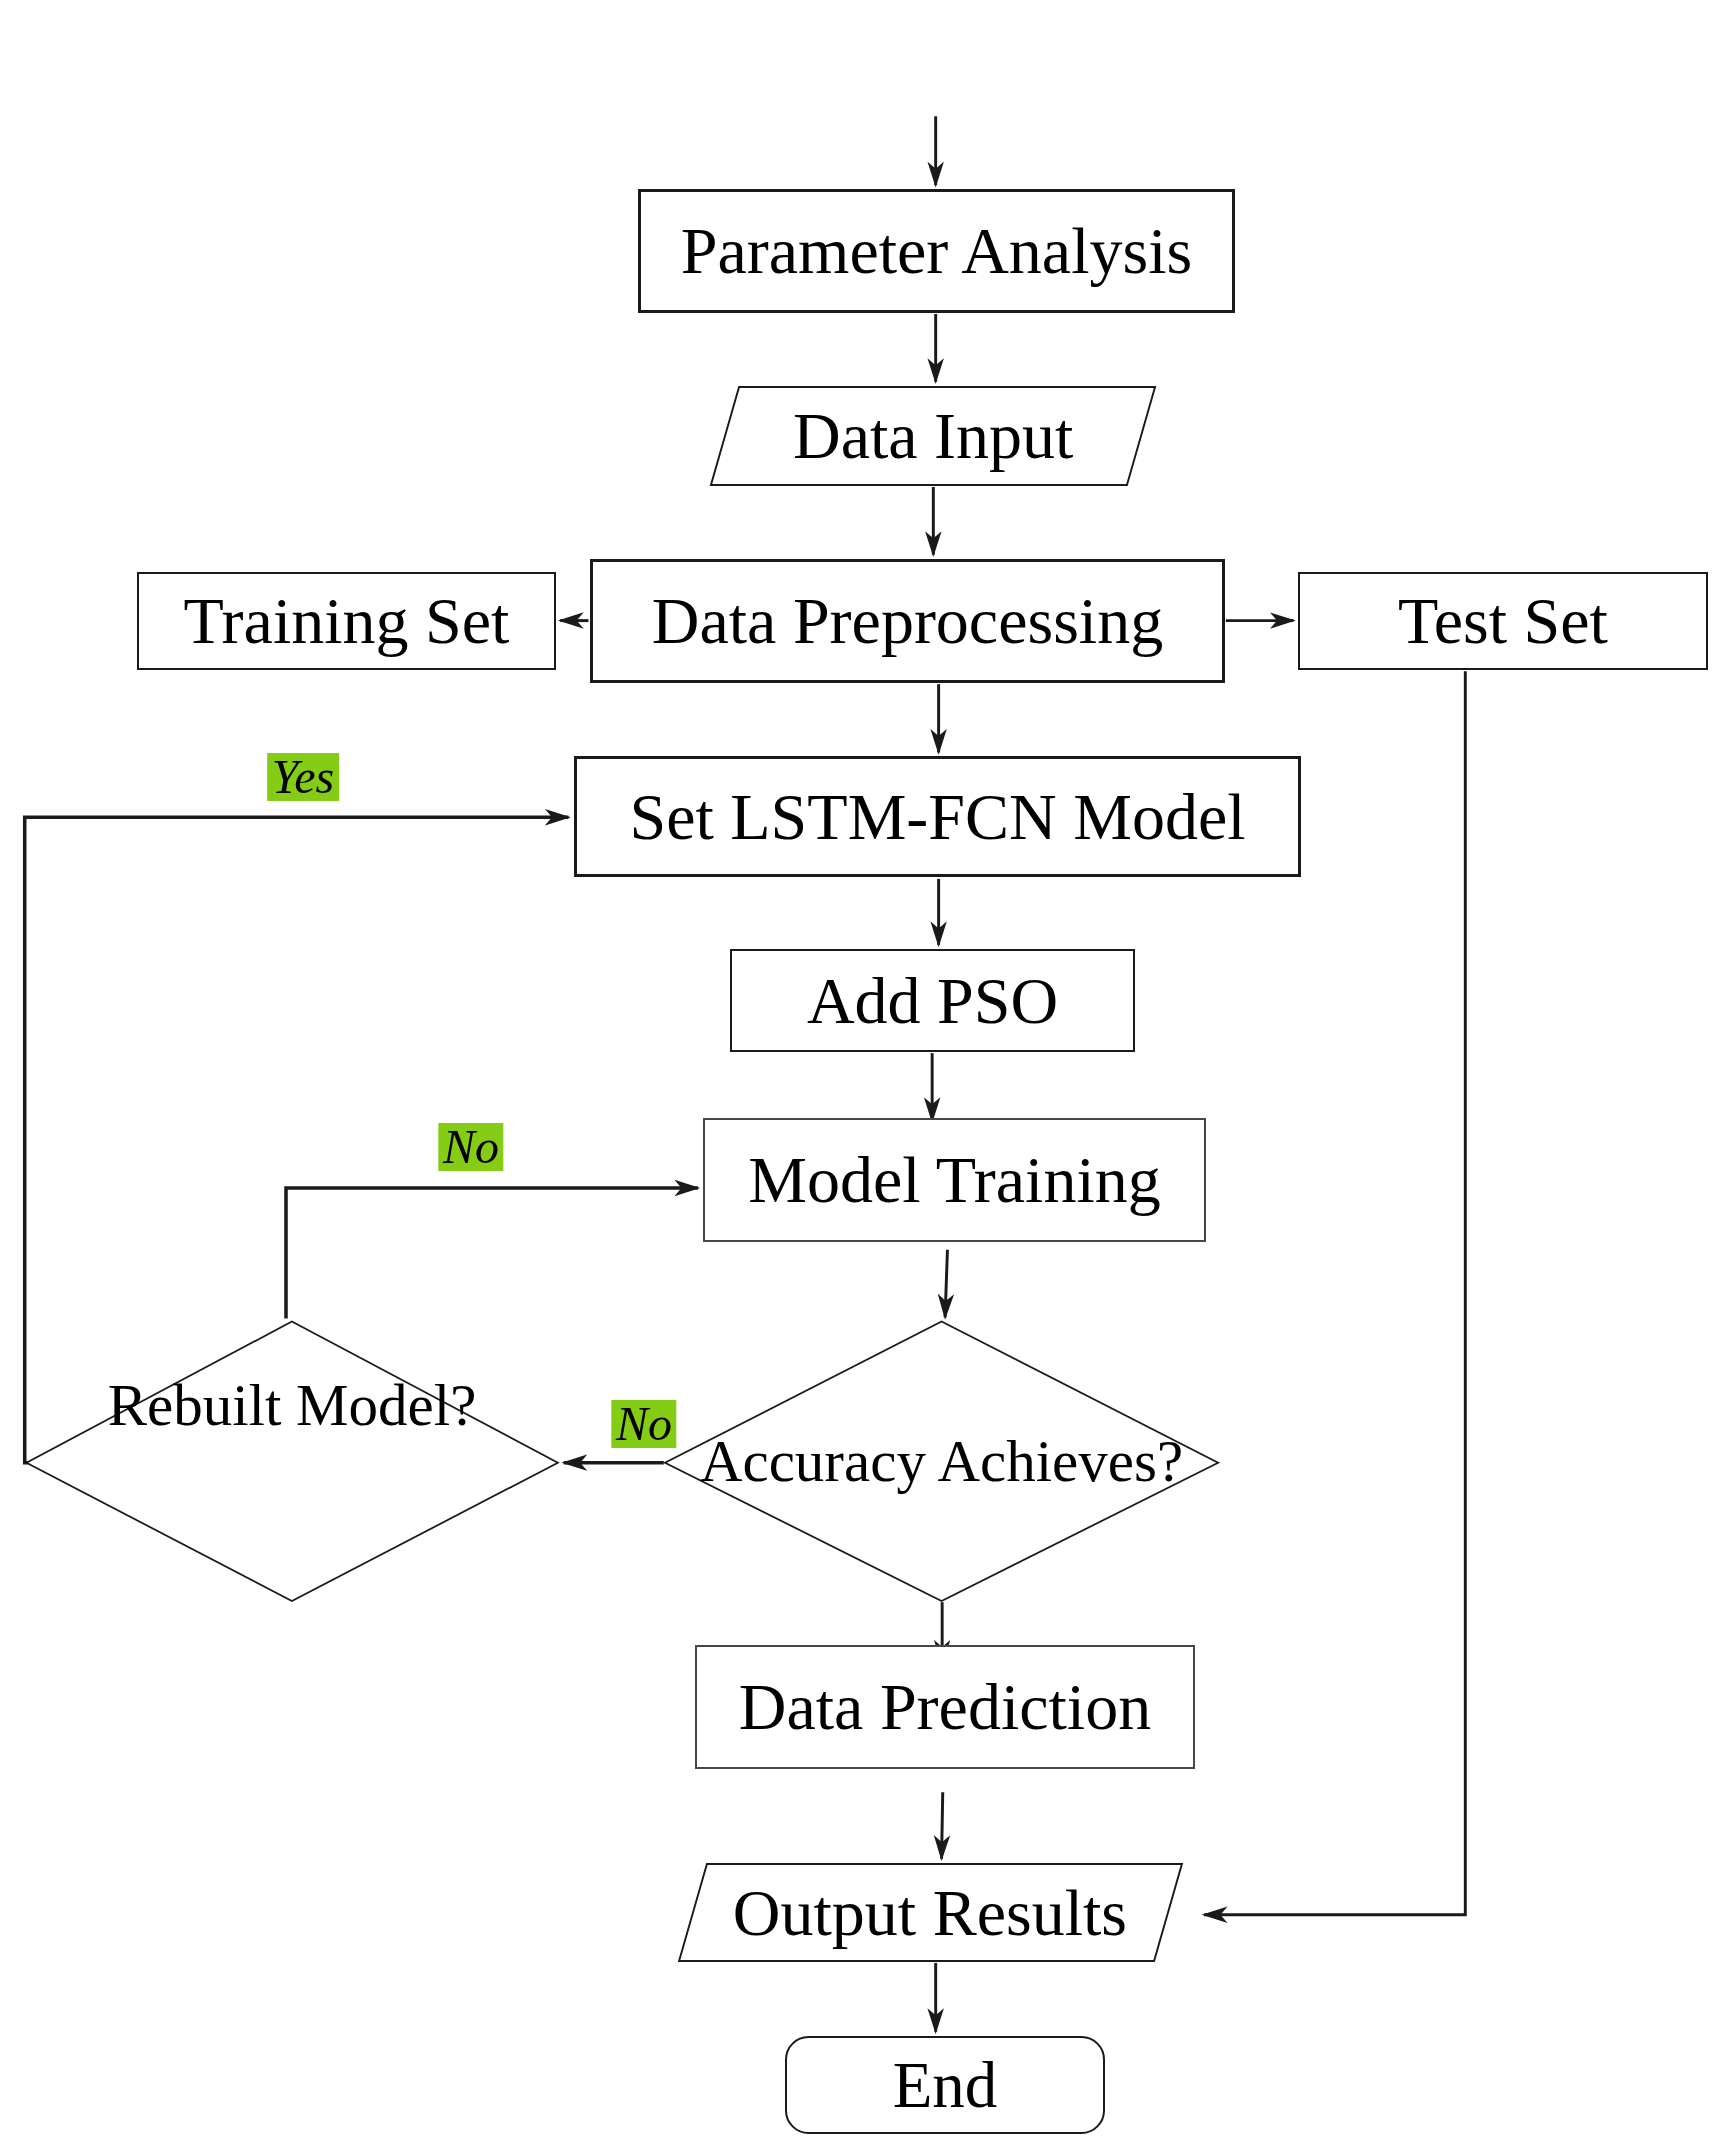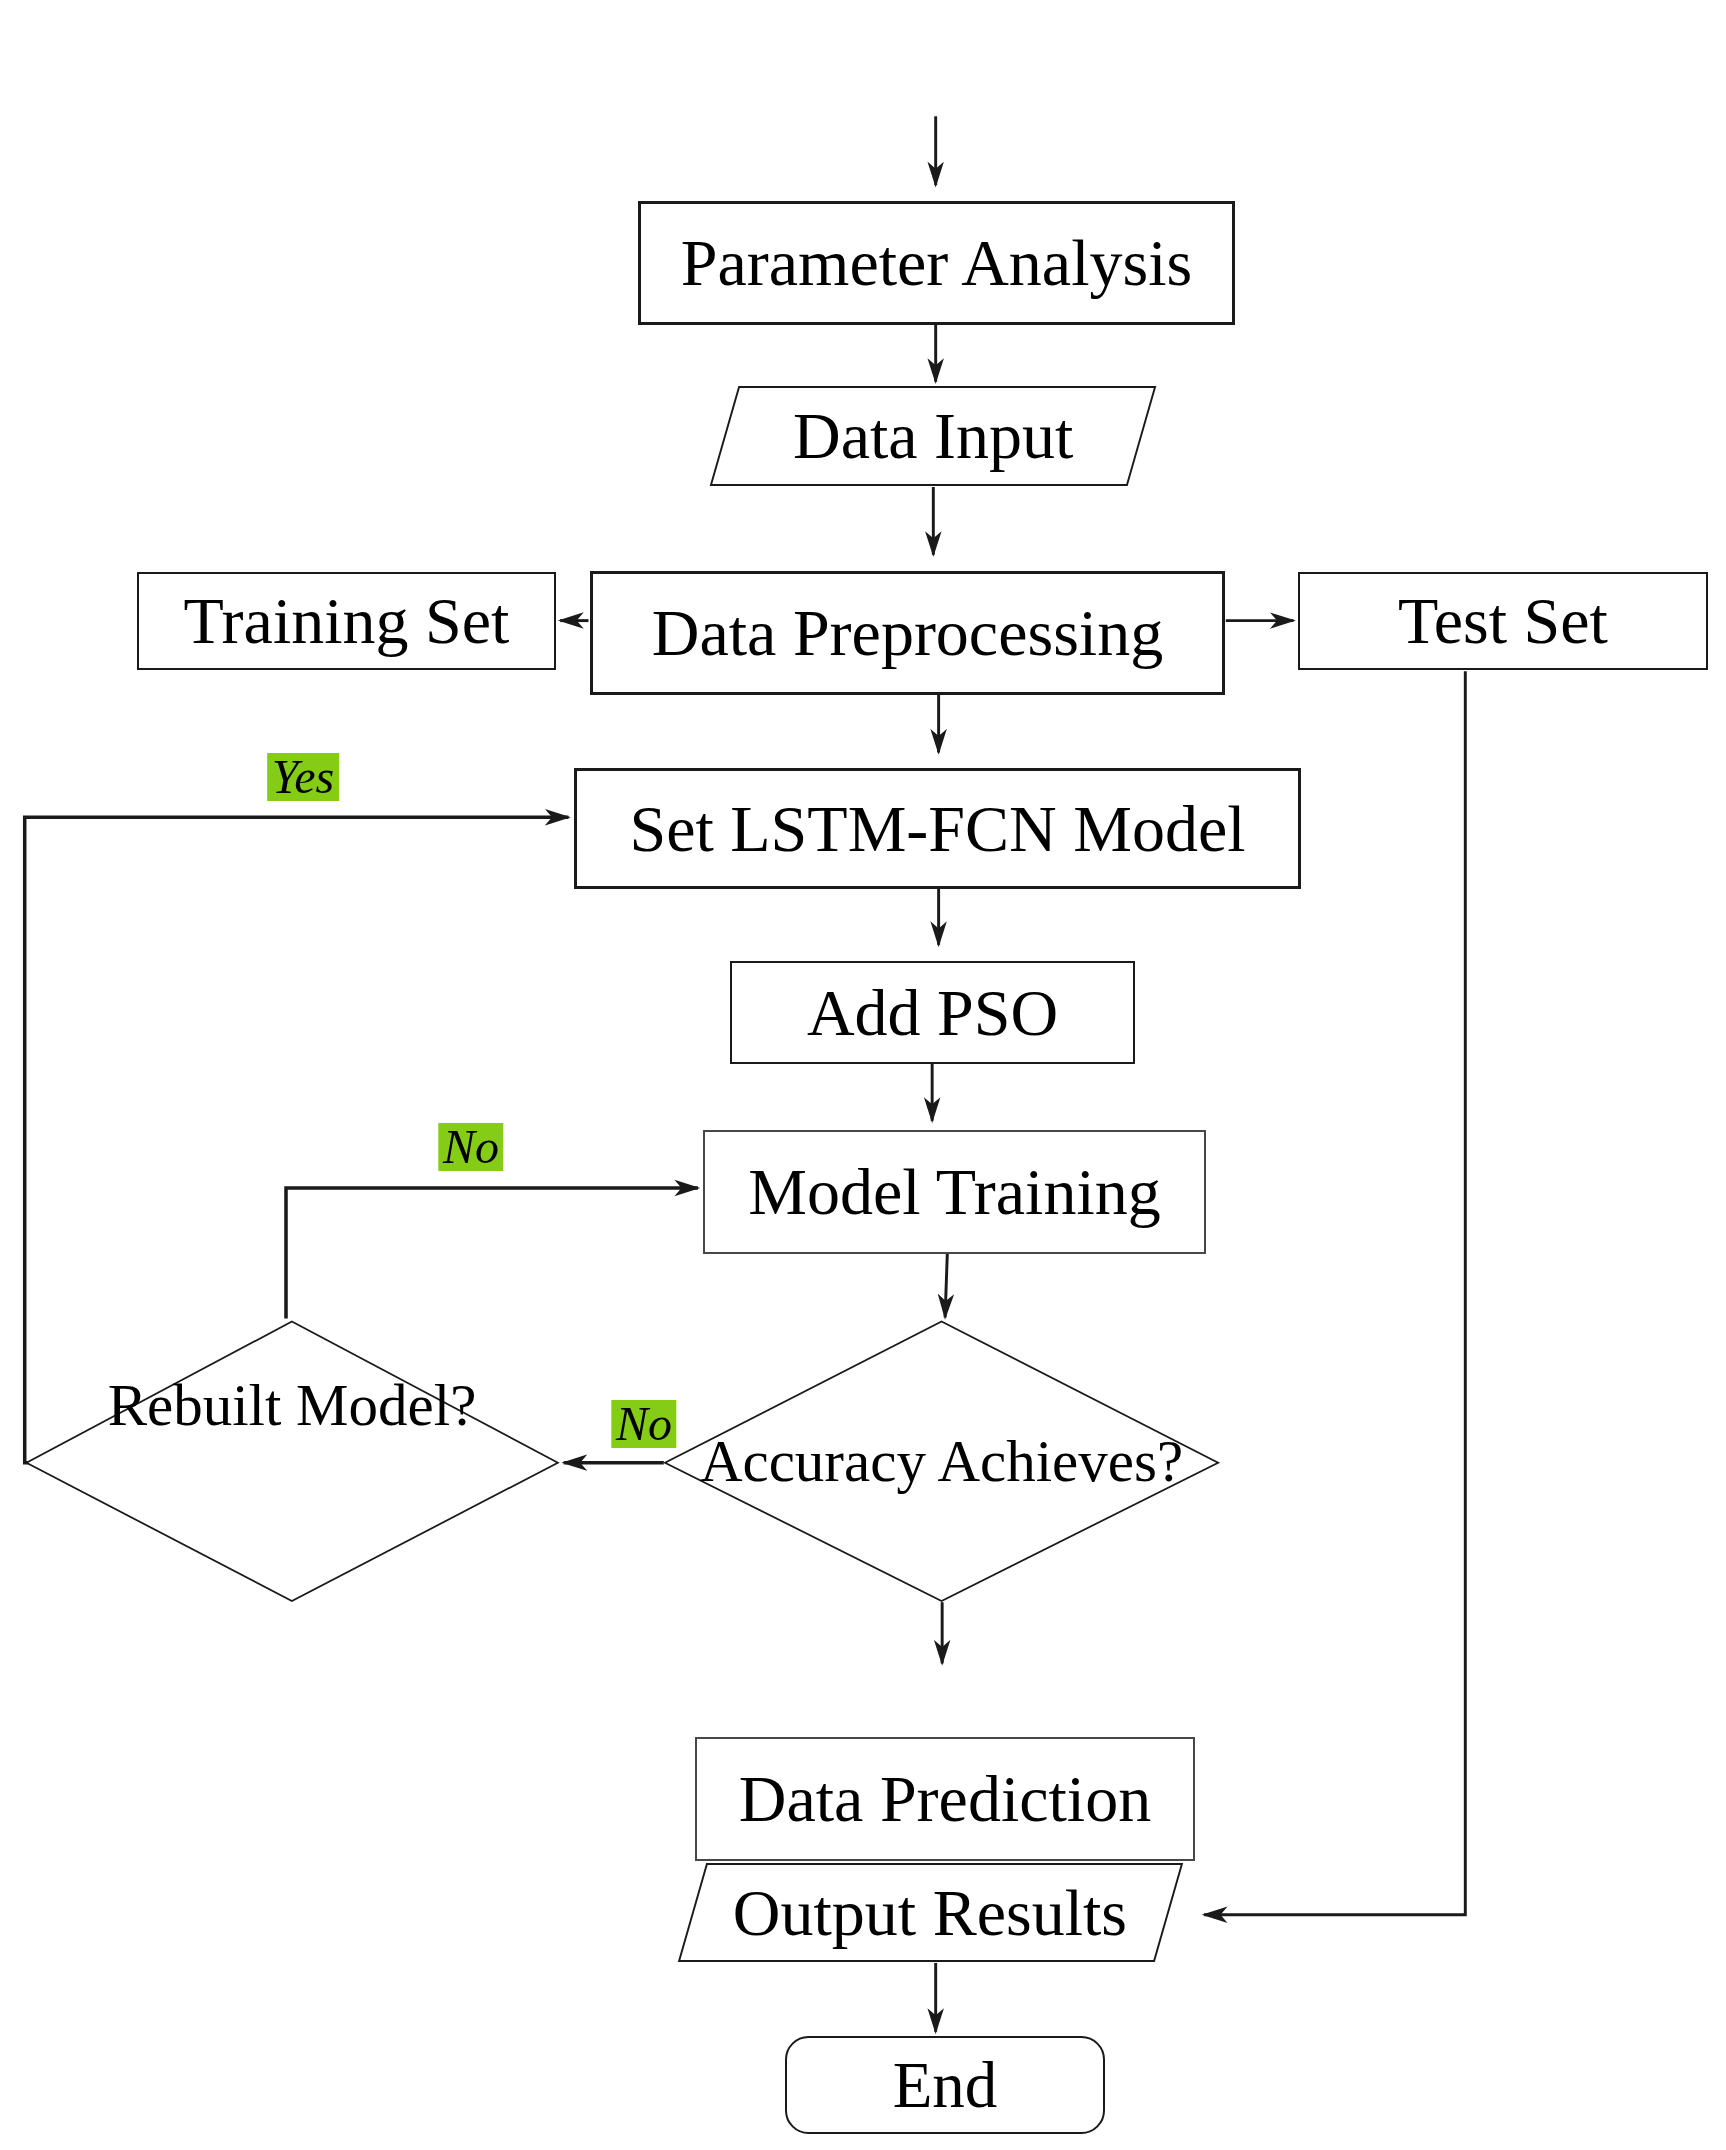--- a/index.html
+++ b/index.html
@@ -29,21 +29,20 @@
     justify-content: center;
     background: #ffffff;
     box-sizing: border-box;
     font-size: 66px;
     line-height: 1;
     white-space: nowrap;
     text-align: center;
   }
   .process {
     border: 3.5px solid #1a1a1a;
-    margin-top: 12px;
   }
   .process.gray {
     border: 2.9px solid #474747;
   }
   .side-box {
     border: 2.9px solid #1a1a1a;
   }
   .terminator {
     border: 2.9px solid #1a1a1a;
     border-radius: 23.5px;
@@ -160,21 +159,21 @@
   </div>
 
   <div class="diamond-label" style="left:665px; top:1321px; width:553px; height:280px;">
     <span class="label-inner">Accuracy Achieves?</span>
   </div>
 
   <div class="diamond-label" style="left:26.5px; top:1265px; width:531px; height:280px;text-align:center;">
     <span class="label-inner">Rebuilt Model?</span>
   </div>
 
-  <div class="node process gray" style="left:695px; top:1725px; width:500px; height:124px;">
+  <div class="node process gray" style="left:695px; top:1645px; width:500px; height:124px;">
     <span class="label-inner">Data Prediction</span>
   </div>
 
   <div class="node parallelogram" style="left:692px; top:1863px; width:477px; height:99px;">
     <span class="label-inner">Output Results</span>
   </div>
 
   <div class="node terminator" style="left:773px; top:2036px; width:320px; height:98px;margin-left:12px;">
     <span class="label-inner">End</span>
   </div>

